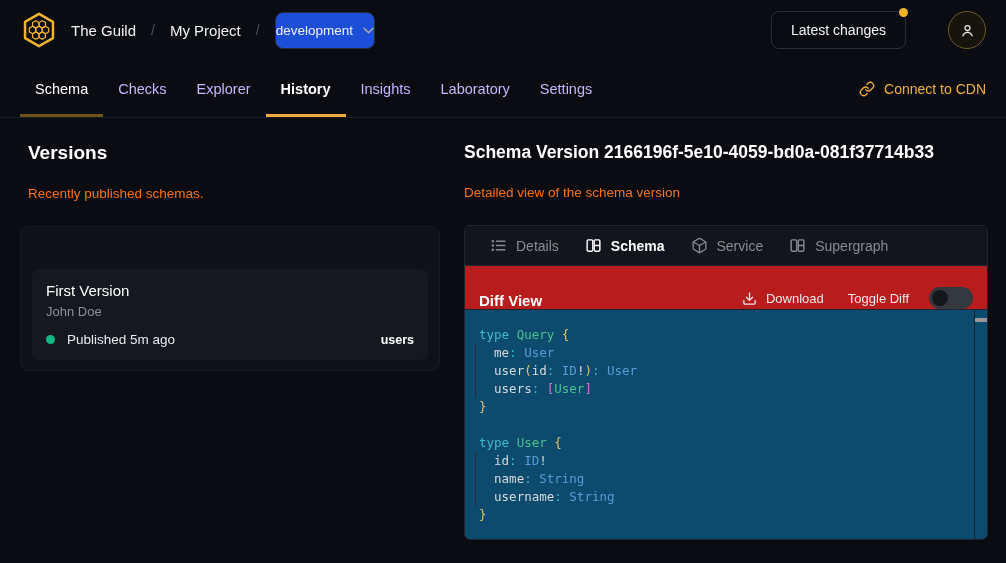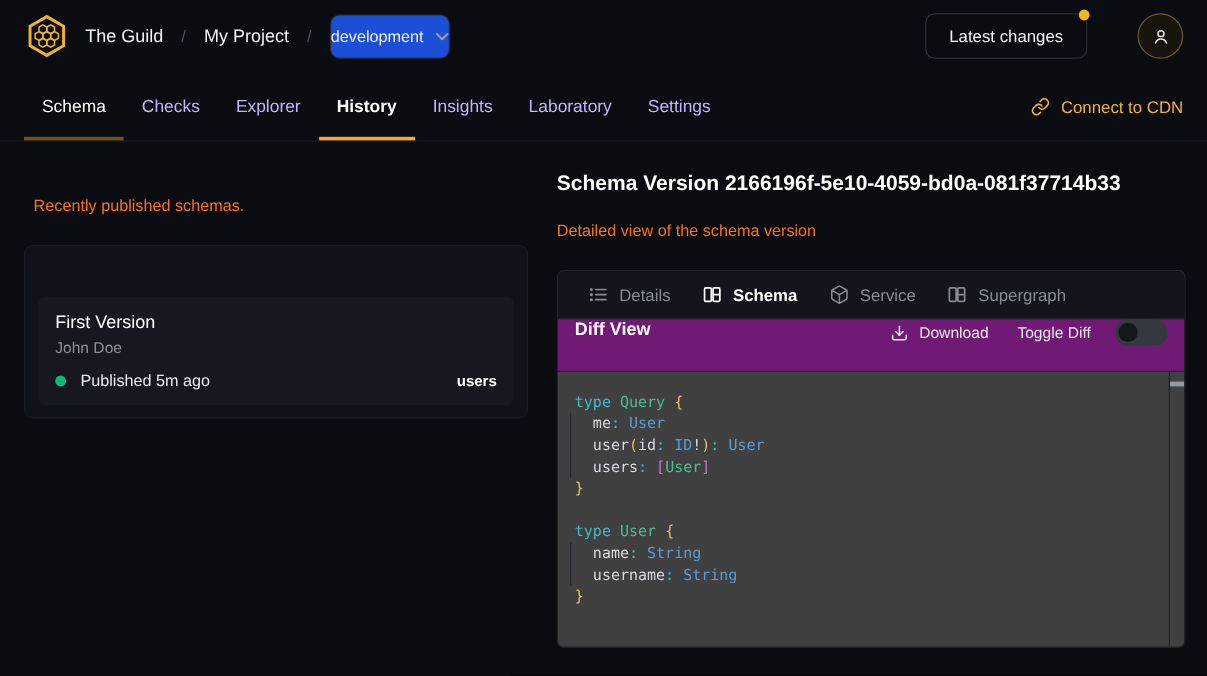--- a/index.html
+++ b/index.html
@@ -78,35 +78,35 @@
   .det-head .h1 { font-size:17.5px; }
   .panel { margin-top:25px; border:1px solid #20242d; border-radius:6px;
     height:315px; display:flex; flex-direction:column; overflow:hidden; }
   .ptabs { height:40px; flex:0 0 auto; background:#12151b; border-bottom:1px solid #20242d;
     display:flex; align-items:center; padding:0 12px; }
   .ptab { display:flex; align-items:center; gap:9px; padding:0 13px; height:100%;
     font-size:14px; color:#878b93; cursor:pointer; }
   .ptab svg { width:17px; height:17px; }
   .ptab.active { color:#fff; font-weight:bold; }
   .diff-row { height:44px; flex:0 0 auto; border-bottom:1px solid #20242d;
-    display:flex; align-items:flex-start; padding:0 14px; background:#701a75; }
+    display:flex; align-items:flex-end; padding:0 14px; background:#b91c1c; }
   .diff-title { font-size:15px; font-weight:bold; color:#fff; }
   .diff-ctrls { margin-left:auto; display:flex; align-items:center; gap:24px; }
   .dl-btn { display:flex; align-items:center; gap:9px; color:#e7e9ec; font-size:13px;
     cursor:pointer; background:none; border:none; font-family:inherit; }
   .dl-btn svg { width:15px; height:15px; }
   .tg-group { display:flex; align-items:center; gap:20px; }
   .tg-label { font-size:13px; color:#e7e9ec; }
   .switch { position:relative; width:44px; height:22px; border-radius:11px;
     background:#34383f; cursor:pointer; }
   .switch::after { content:""; position:absolute; left:3px; top:3px; width:16px;
     height:16px; border-radius:50%; background:#15171b; }
 
   
-  .code-wrap { flex:1 1 auto; position:relative; background:#404040;
+  .code-wrap { flex:1 1 auto; position:relative; background:#0c4a6e;
     padding:16px 24px 0 14px; overflow:hidden; }
   .code { font-family:"DejaVu Sans Mono", monospace; font-size:12.5px; line-height:18px; }
   .cl { position:relative; white-space:pre; min-height:18px; }
   .cl.ind::before { content:""; position:absolute; left:-4px; top:0; bottom:0;
     width:1px; background:#262b33; }
   .tk-k { color:#3fbdc5; }   
   .tk-n { color:#4ac08e; }   
   .tk-s { color:#599cd6; }   
   .tk-y { color:#e2c169; }   
   .tk-m { color:#c678bd; }   
@@ -175,20 +175,21 @@
         <path d="M14 11a5 5 0 0 0-7.54-.54l-3 3a5 5 0 0 0 7.07 7.07l1.71-1.71"></path>
       </svg>
       <span>Connect to CDN</span>
     </div>
   </nav>
 
   <main class="main">
 
     <section>
       <div class="col-head">
+        <div class="h1">Versions</div>
         <div class="sub">Recently published schemas.</div>
       </div>
       <div class="ver-list">
         <div class="ver-card">
           <div class="vc-title">First Version</div>
           <div class="vc-author">John Doe</div>
           <div class="vc-meta">
             <span class="vc-dot"></span>
             <span class="vc-status">Published 5m ago</span>
             <span class="vc-badge">users</span>
@@ -263,20 +264,21 @@
 
         <div class="code-wrap">
           <div class="code" id="code">
               <div class="cl"><span class="tk-k">type</span><span class="tk-p"> </span><span class="tk-n">Query</span><span class="tk-p"> </span><span class="tk-y">{</span></div>
               <div class="cl ind"><span class="tk-p">  me</span><span class="tk-k">:</span><span class="tk-p"> </span><span class="tk-s">User</span></div>
               <div class="cl ind"><span class="tk-p">  user</span><span class="tk-y">(</span><span class="tk-p">id</span><span class="tk-k">:</span><span class="tk-p"> </span><span class="tk-s">ID</span><span class="tk-p">!</span><span class="tk-y">)</span><span class="tk-k">:</span><span class="tk-p"> </span><span class="tk-s">User</span></div>
               <div class="cl ind"><span class="tk-p">  users</span><span class="tk-k">:</span><span class="tk-p"> </span><span class="tk-m">[</span><span class="tk-n">User</span><span class="tk-m">]</span></div>
               <div class="cl"><span class="tk-y">}</span></div>
               <div class="cl">&nbsp;</div>
               <div class="cl"><span class="tk-k">type</span><span class="tk-p"> </span><span class="tk-n">User</span><span class="tk-p"> </span><span class="tk-y">{</span></div>
+              <div class="cl ind"><span class="tk-p">  id</span><span class="tk-k">:</span><span class="tk-p"> </span><span class="tk-s">ID</span><span class="tk-p">!</span></div>
               <div class="cl ind"><span class="tk-p">  name</span><span class="tk-k">:</span><span class="tk-p"> </span><span class="tk-s">String</span></div>
               <div class="cl ind"><span class="tk-p">  username</span><span class="tk-k">:</span><span class="tk-p"> </span><span class="tk-s">String</span></div>
               <div class="cl"><span class="tk-y">}</span></div>
             </div>
           <div class="scrollbar">
             <div class="sb-thumb"></div>
           </div>
         </div>
       </div>
     </section>

